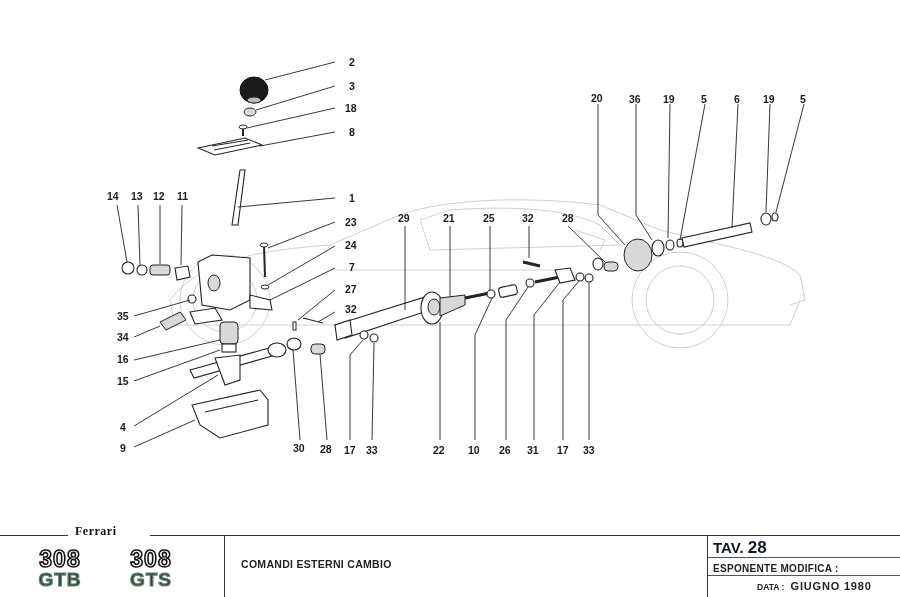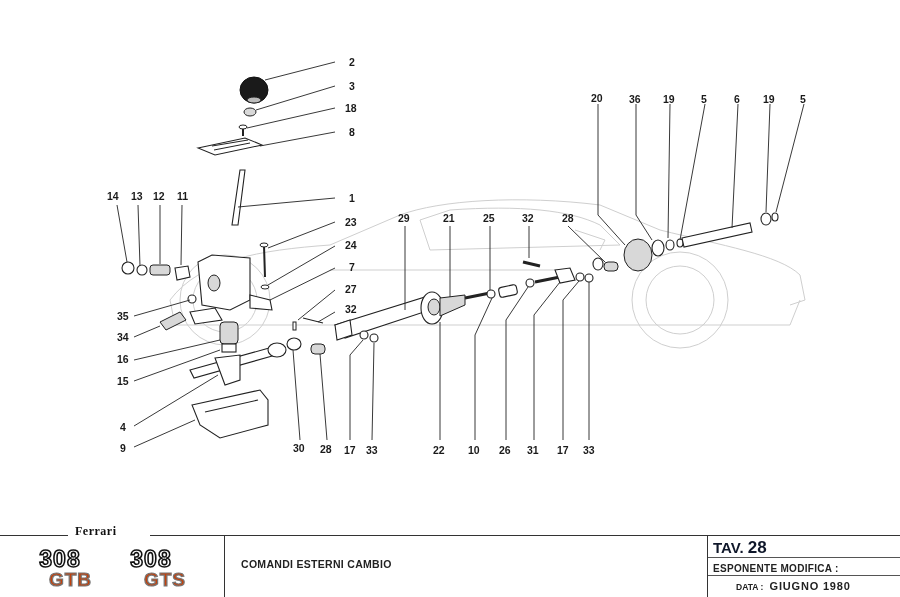--- a/index.html
+++ b/index.html
@@ -12,26 +12,26 @@
   .part-fill { stroke:#222; stroke-width:1; fill:#d8d8d8; }
   .part-dark { stroke:#111; stroke-width:1; fill:#1a1a1a; }
 
   
   .tb-hline { position:absolute; height:0; border-top:1.5px solid #333; }
   .tb-vline { position:absolute; width:0; border-left:1.5px solid #333; }
   .tb-thin { position:absolute; height:0; border-top:1px solid #555; }
   #brand-ferrari { position:absolute; left:70px; top:524px; font-family:"Liberation Serif", serif; font-weight:bold; font-size:12px; letter-spacing:0.5px; background:#fff; padding:0 5px; color:#111; }
   .model { position:absolute; font-family:Liberation Sans, sans-serif; font-weight:bold; text-align:center; letter-spacing:1px; }
   .model-num { font-size:23px; color:#fff; -webkit-text-stroke:1.6px #111; line-height:22px; }
-  .model-sub { font-size:19px; color:#c2410c; -webkit-text-stroke:1.2px #777; line-height:20px;text-align:right; }
+  .model-sub { font-size:19px; color:#14532d; -webkit-text-stroke:1.2px #777; line-height:20px; }
   #sheet-title { position:absolute; left:241px; top:558px; font-size:10.5px; font-weight:bold; letter-spacing:0.3px; color:#222;text-align:center; }
   #tav-label { position:absolute; left:713px; top:538px; font-size:15px; font-weight:bold; color:#0f172a; }
   #tav-value { font-size:17px; }
   #esponente { position:absolute; left:713px; top:563px; font-size:10px; font-weight:bold; color:#222; letter-spacing:0.3px; }
-  #data-row { position:absolute; left:692px; top:580px; font-size:8.5px; font-weight:bold; color:#222;padding-left:44px; }
+  #data-row { position:absolute; left:713px; top:580px; font-size:8.5px; font-weight:bold; color:#222;padding-left:44px; }
   #data-value { font-size:11px; letter-spacing:0.8px; margin-left:4px; }
 </style>
 </head>
 <body>
 
 <svg id="diagram" viewBox="0 0 900 525" xmlns="http://www.w3.org/2000/svg">
 
   <g>
     <path class="car" d="M170,300 C200,260 260,250 330,245 L400,215 C440,200 520,195 600,205 L660,230 C720,245 780,255 800,275 L805,300 L790,305"></path>
     <path class="car" d="M170,300 L175,325 L790,325 L800,300"></path>

